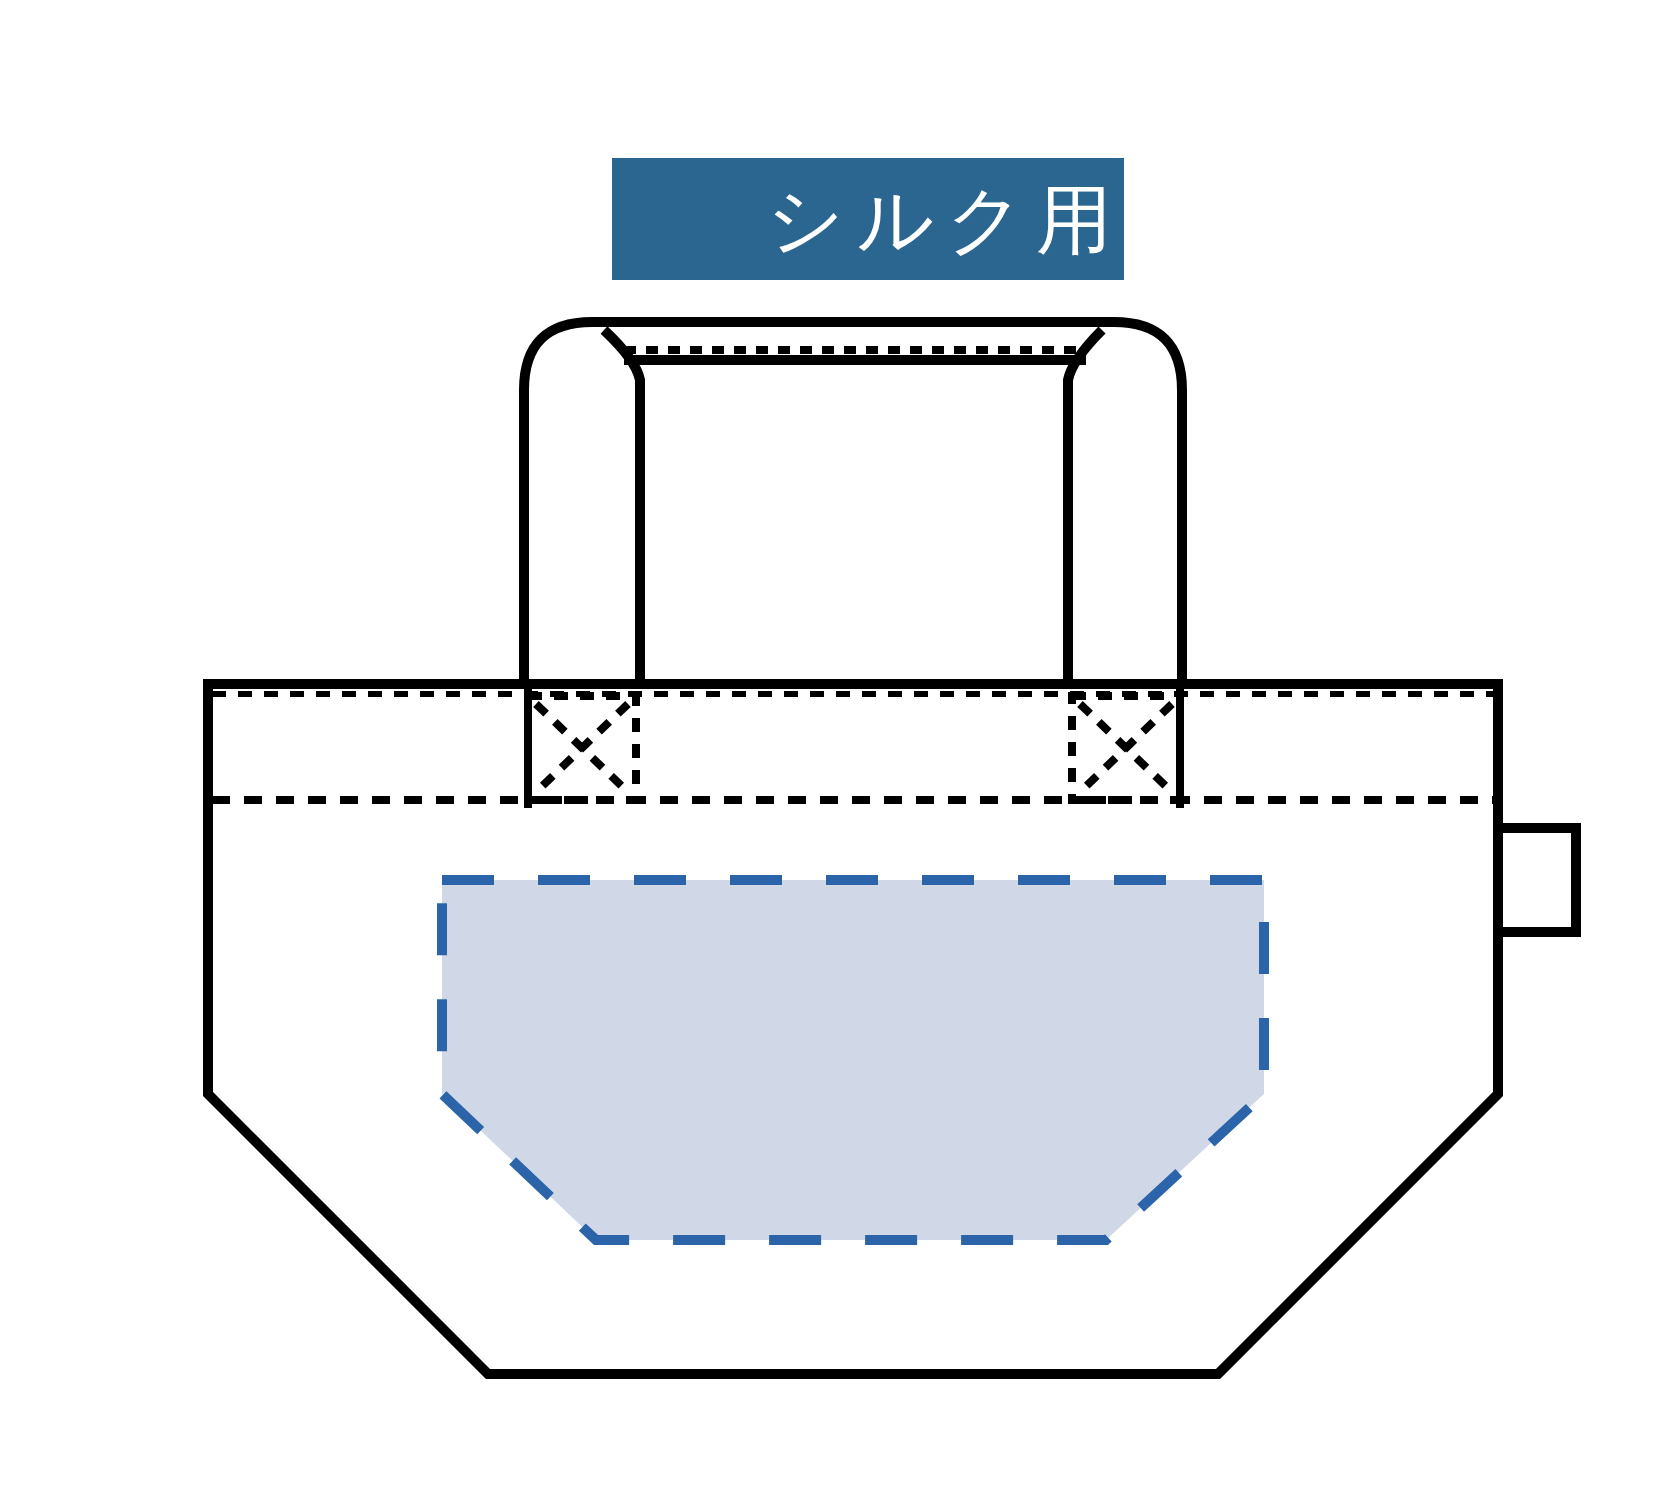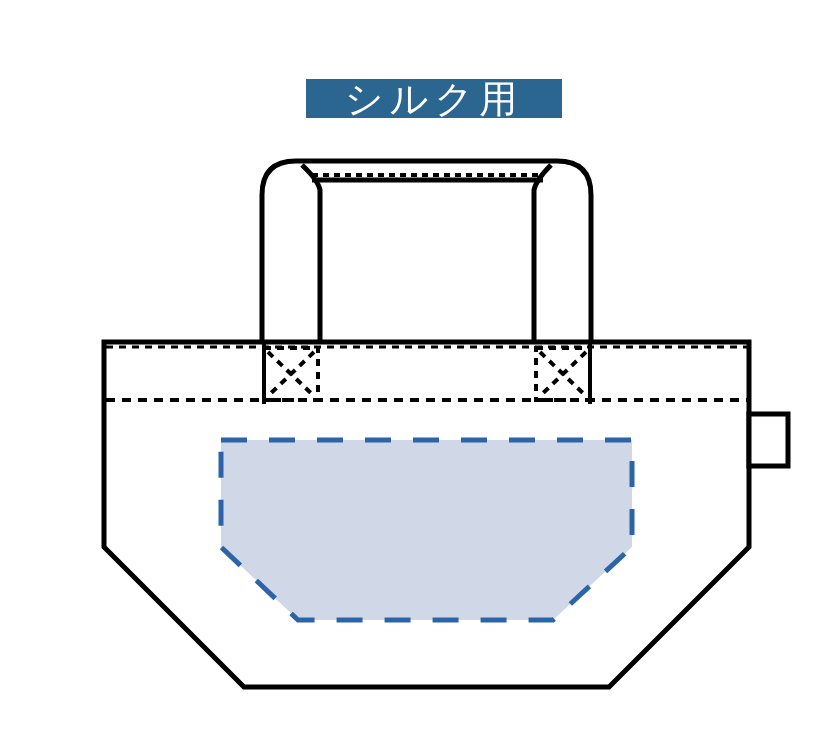--- a/index.html
+++ b/index.html
@@ -1,19 +1,19 @@
 <!DOCTYPE html>
 <html><head>
   <meta charset="utf-8">
   <style>
     html, body { margin: 0; padding: 0; background: #ffffff; }
     body { width: 836px; height: 744px; position: relative; overflow: hidden; font-family: "DejaVu Sans", sans-serif; }
     .label-box {
-      position: absolute; left: 306px; top: 79px; width: 256px; height: 39px;
-      display: flex; align-items: center; justify-content: center;
+      position: absolute; left: 306px; top: 79px; width: 256px; height: 61px;
+      display: flex; align-items: center; justify-content: flex-end;
     }
     .label-text {
       color: #ffffff; font-size: 38px; letter-spacing: 6px;
       font-family: "DejaVu Sans", sans-serif; line-height: 1;
     }
     svg.diagram { position: absolute; left: 0; top: 0; }
   </style>
 </head>
 <body>
 

